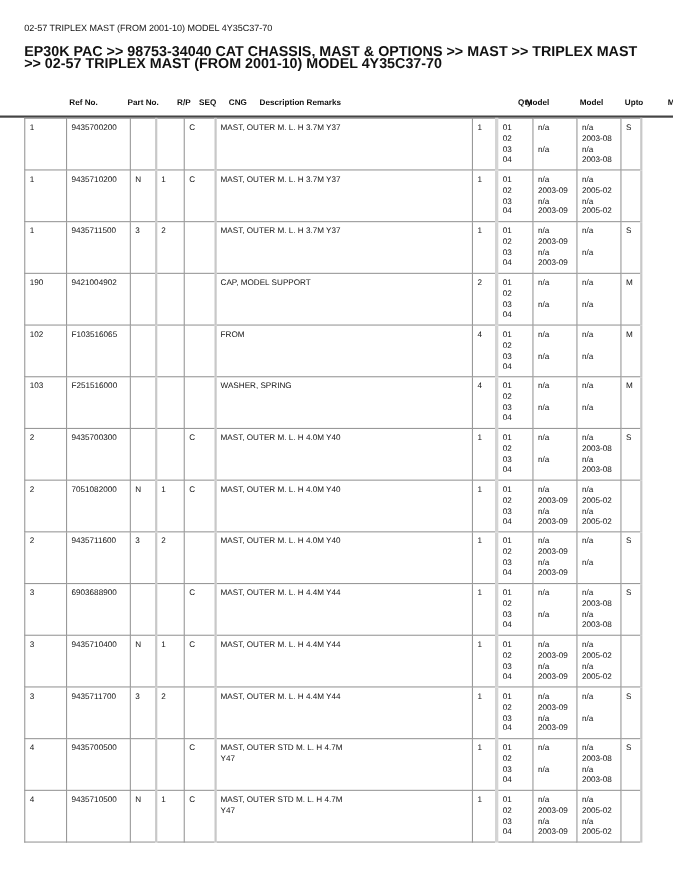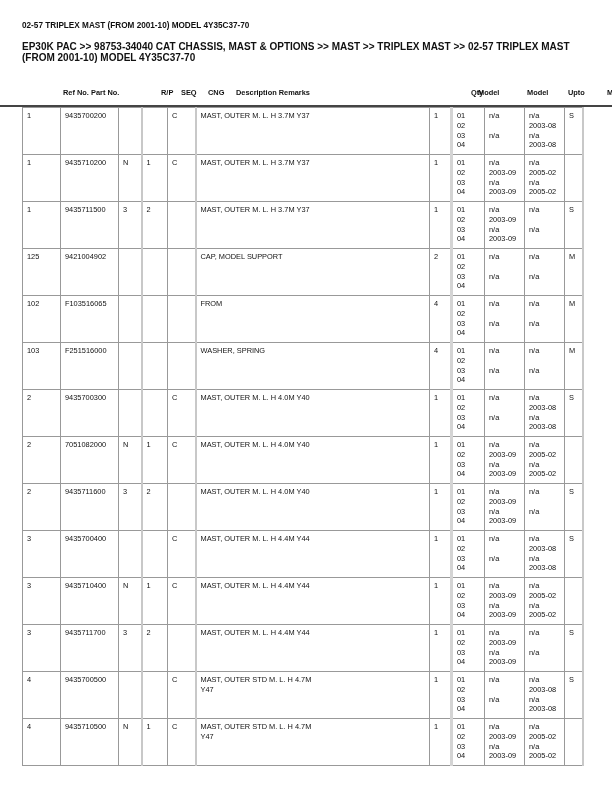--- a/index.html
+++ b/index.html
@@ -1,40 +1,40 @@
 <!DOCTYPE html>
 <html><head>
 <meta charset="utf-8">
 <style>
   html, body { margin: 0; padding: 0; background: #ffffff; }
   body { width: 612px; height: 792px; position: relative; overflow: hidden;
          font-family: "Liberation Sans", sans-serif; color: #111; }
-  .title { position: absolute; left: 22px; top: 21px; font-size: 8.2px; font-weight: bold; letter-spacing: 0; text-align: center; }
-  .breadcrumb { position: absolute; left: 22px; top: 42px; width: 575px; font-size: 10px; font-weight: bold; line-height: 10.5px; }
+  .title { position: absolute; left: 22px; top: 21px; font-size: 8.2px; font-weight: normal; letter-spacing: 0; text-align: center; }
+  .breadcrumb { position: absolute; left: 22px; top: 42px; width: 575px; font-size: 13px; font-weight: bold; line-height: 10.5px; }
   .hdr { position: absolute; top: 88px; left: 0; width: 612px; height: 10px; font-size: 7.4px; font-weight: bold; margin-left: 41px; }
   .hdr span { position: absolute; top: 0; white-space: nowrap; }
   .hdr-rule { position: absolute; left: 0; top: 105px; width: 612px; height: 2px; background: #444; }
   table.parts { position: absolute; left: 22px; top: 107px; border-collapse: collapse; table-layout: fixed; font-size: 7.4px; }
   table.parts td { border: 1px solid #999; vertical-align: top; padding: 3px 3px 0 4px; line-height: 9.8px; overflow: hidden; }
   table.parts tr { height: 47px; }
   td.c-cng { border-right: 2px solid #c8c8c8 !important; }
   td.c-qty { border-right: 3px solid #d4d4d4 !important; }
   td.c-seq { border-left: 2px solid #c8c8c8 !important; }
   td.c-mr { border-right: 2px solid #c8c8c8 !important; }
   .line { display: block; height: 9.8px; white-space: nowrap; }
 </style>
 </head>
 <body>
 
 <div class="title">02-57 TRIPLEX MAST (FROM 2001-10) MODEL 4Y35C37-70</div>
 <div class="breadcrumb">EP30K PAC &gt;&gt; 98753-34040 CAT CHASSIS, MAST &amp; OPTIONS &gt;&gt; MAST &gt;&gt; TRIPLEX MAST &gt;&gt; 02-57 TRIPLEX MAST (FROM 2001-10) MODEL 4Y35C37-70</div>
 
 <div class="hdr">
   <span style="left:22px">Ref No.</span>
-  <span style="left:50px">Part No.</span>
+  <span style="left:75px">Part No.</span>
   <span style="left:120px">R/P</span>
   <span style="left:140px">SEQ</span>
   <span style="left:167px">CNG</span>
   <span style="left:195px">Description Remarks</span>
   <span style="left:430px">Qty</span>
   <span style="left:437px">Model</span>
   <span style="left:486px">Model</span>
   <span style="left:527px">Upto</span>
   <span style="left:566px">M/R</span>
 </div>
@@ -139,21 +139,21 @@
         </td>
     <td class="c-upto">
           <span class="line">n/a</span>
           <span class="line"></span>
           <span class="line">n/a</span>
           <span class="line"></span>
         </td>
     <td class="c-mr">S</td>
   </tr>
       <tr>
-    <td class="c-ref">125</td>
+    <td class="c-ref">190</td>
     <td class="c-part">9421004902</td>
     <td class="c-rp"></td>
     <td class="c-seq"></td>
     <td class="c-cng"></td>
     <td class="c-desc">
           <span class="line">CAP, MODEL SUPPORT</span>
         </td>
     <td class="c-qty">2</td>
     <td class="c-model">
           <span class="line">01</span>
@@ -320,21 +320,21 @@
     <td class="c-upto">
           <span class="line">n/a</span>
           <span class="line"></span>
           <span class="line">n/a</span>
           <span class="line"></span>
         </td>
     <td class="c-mr">S</td>
   </tr>
       <tr>
     <td class="c-ref">3</td>
-    <td class="c-part">9435700400</td>
+    <td class="c-part">6903688900</td>
     <td class="c-rp"></td>
     <td class="c-seq"></td>
     <td class="c-cng">C</td>
     <td class="c-desc">
           <span class="line">MAST, OUTER M. L. H 4.4M Y44</span>
         </td>
     <td class="c-qty">1</td>
     <td class="c-model">
           <span class="line">01</span>
           <span class="line">02</span>

